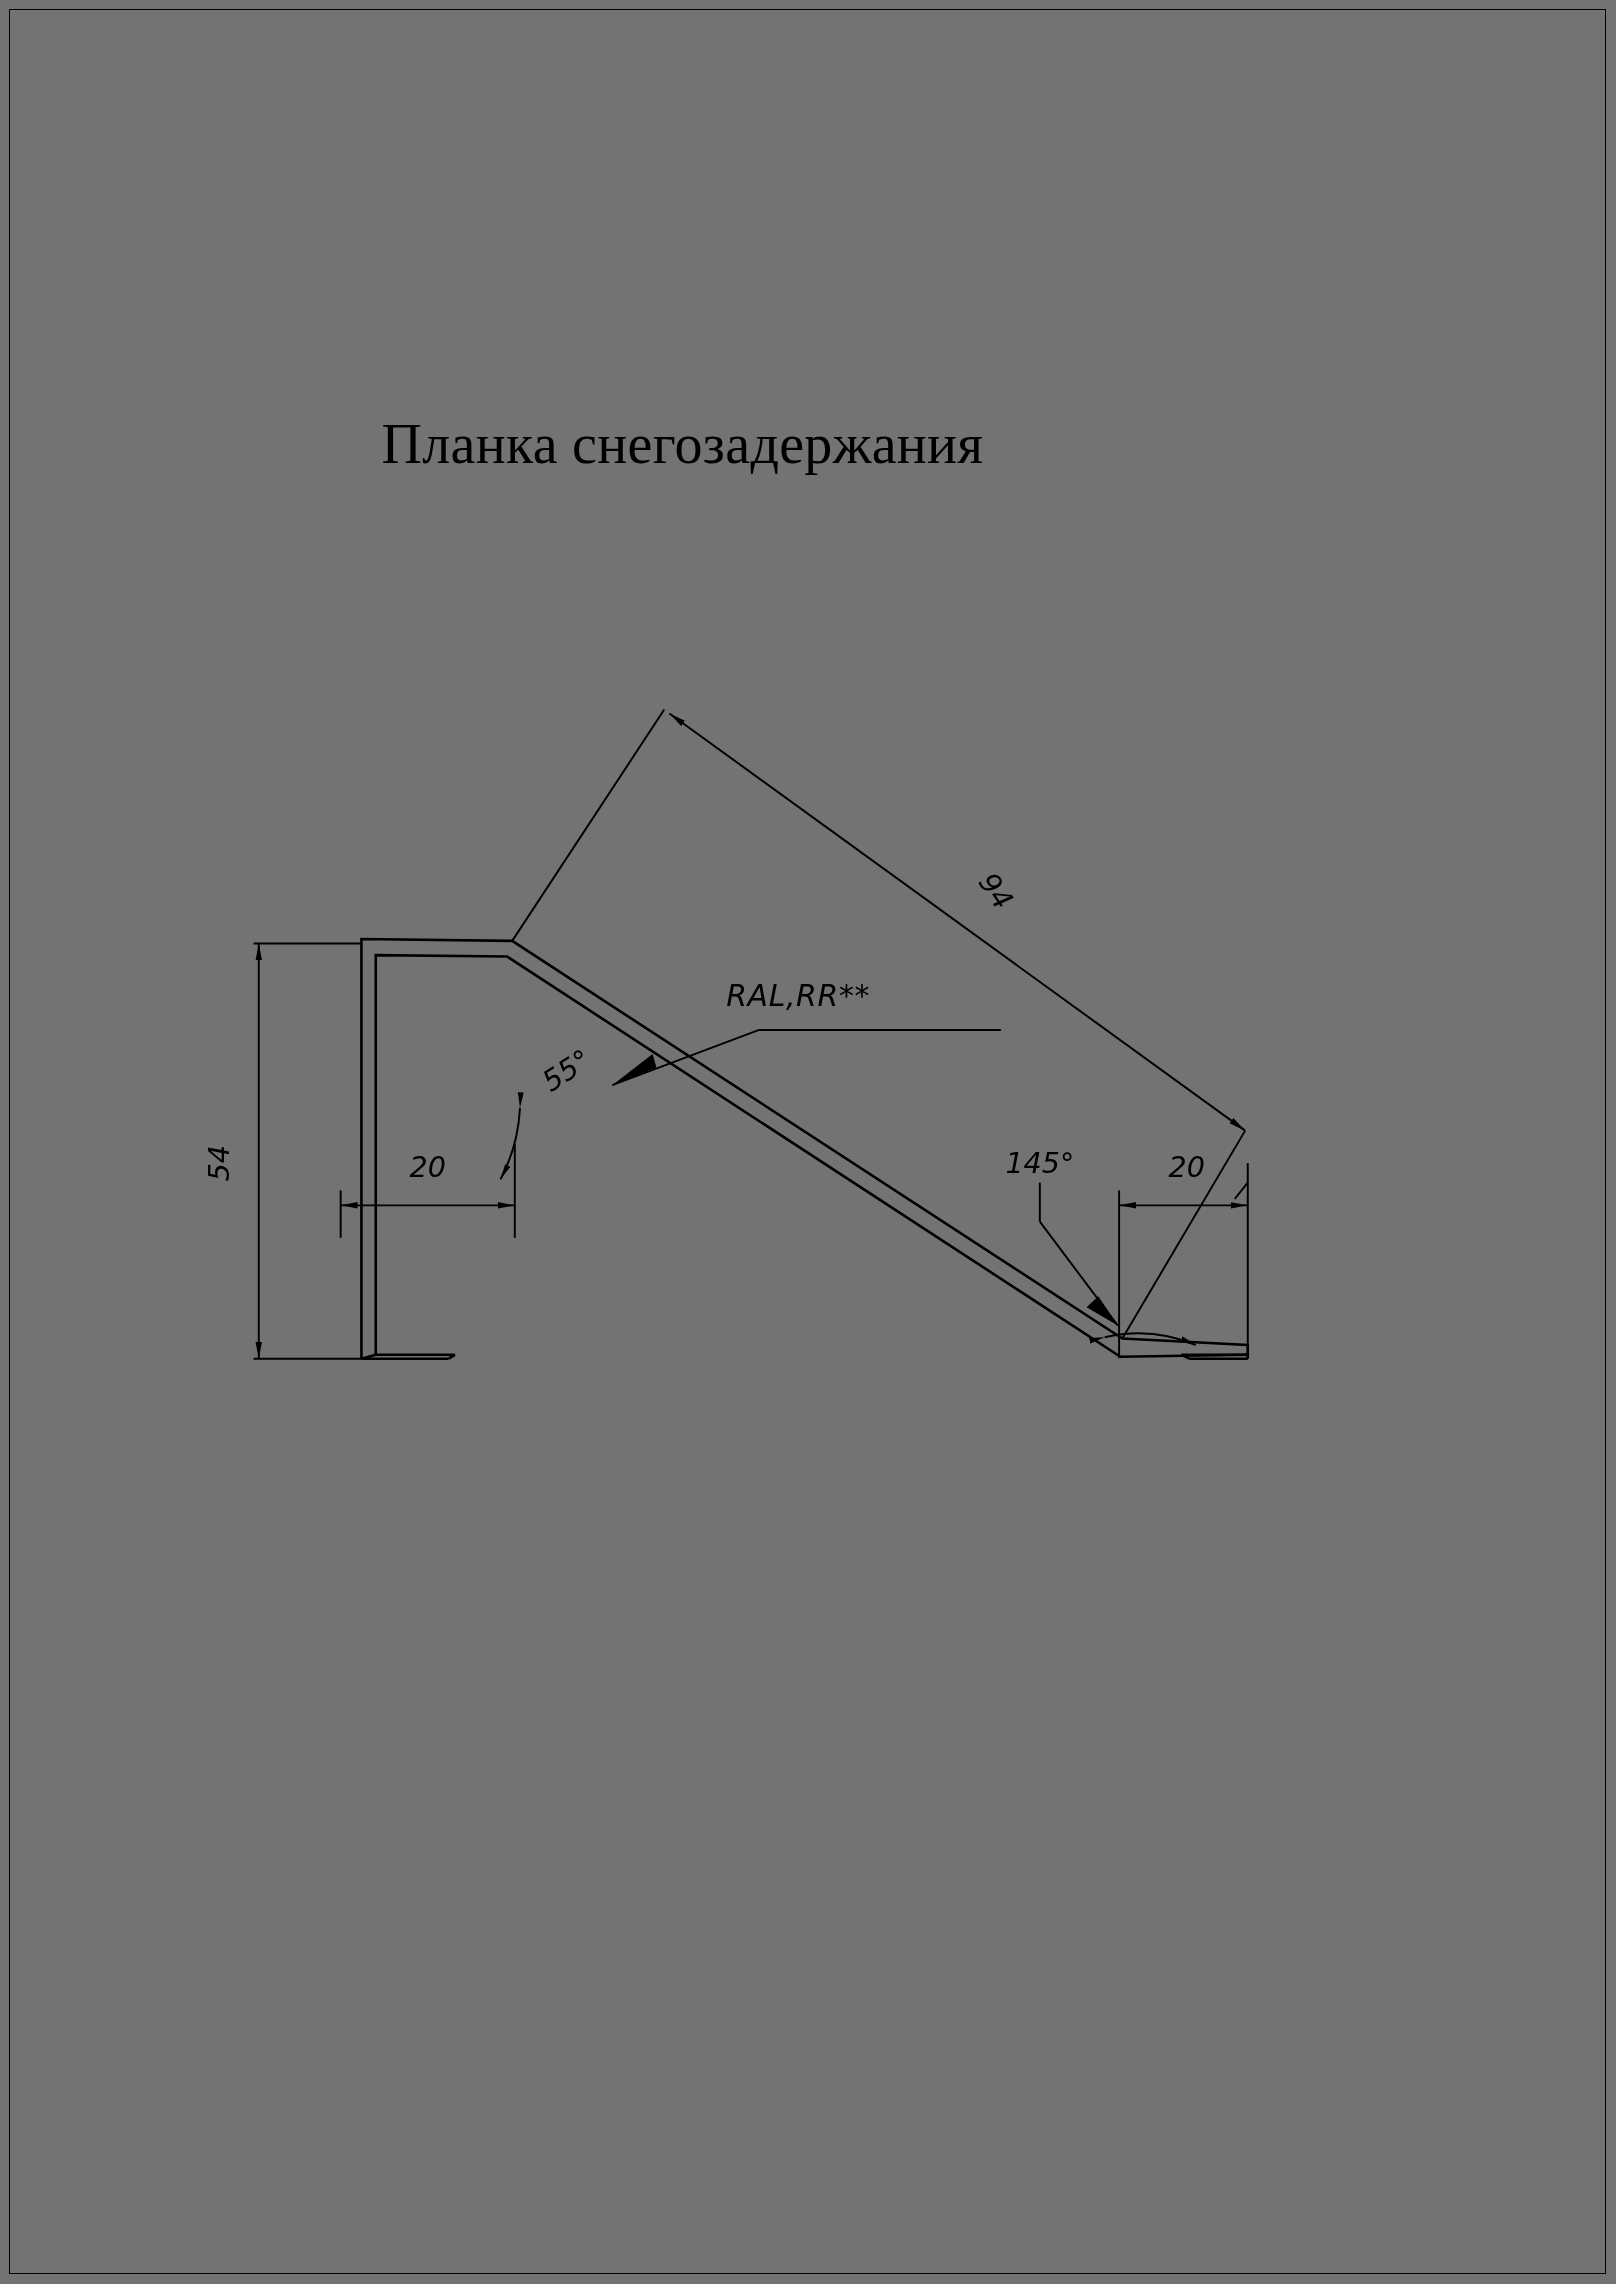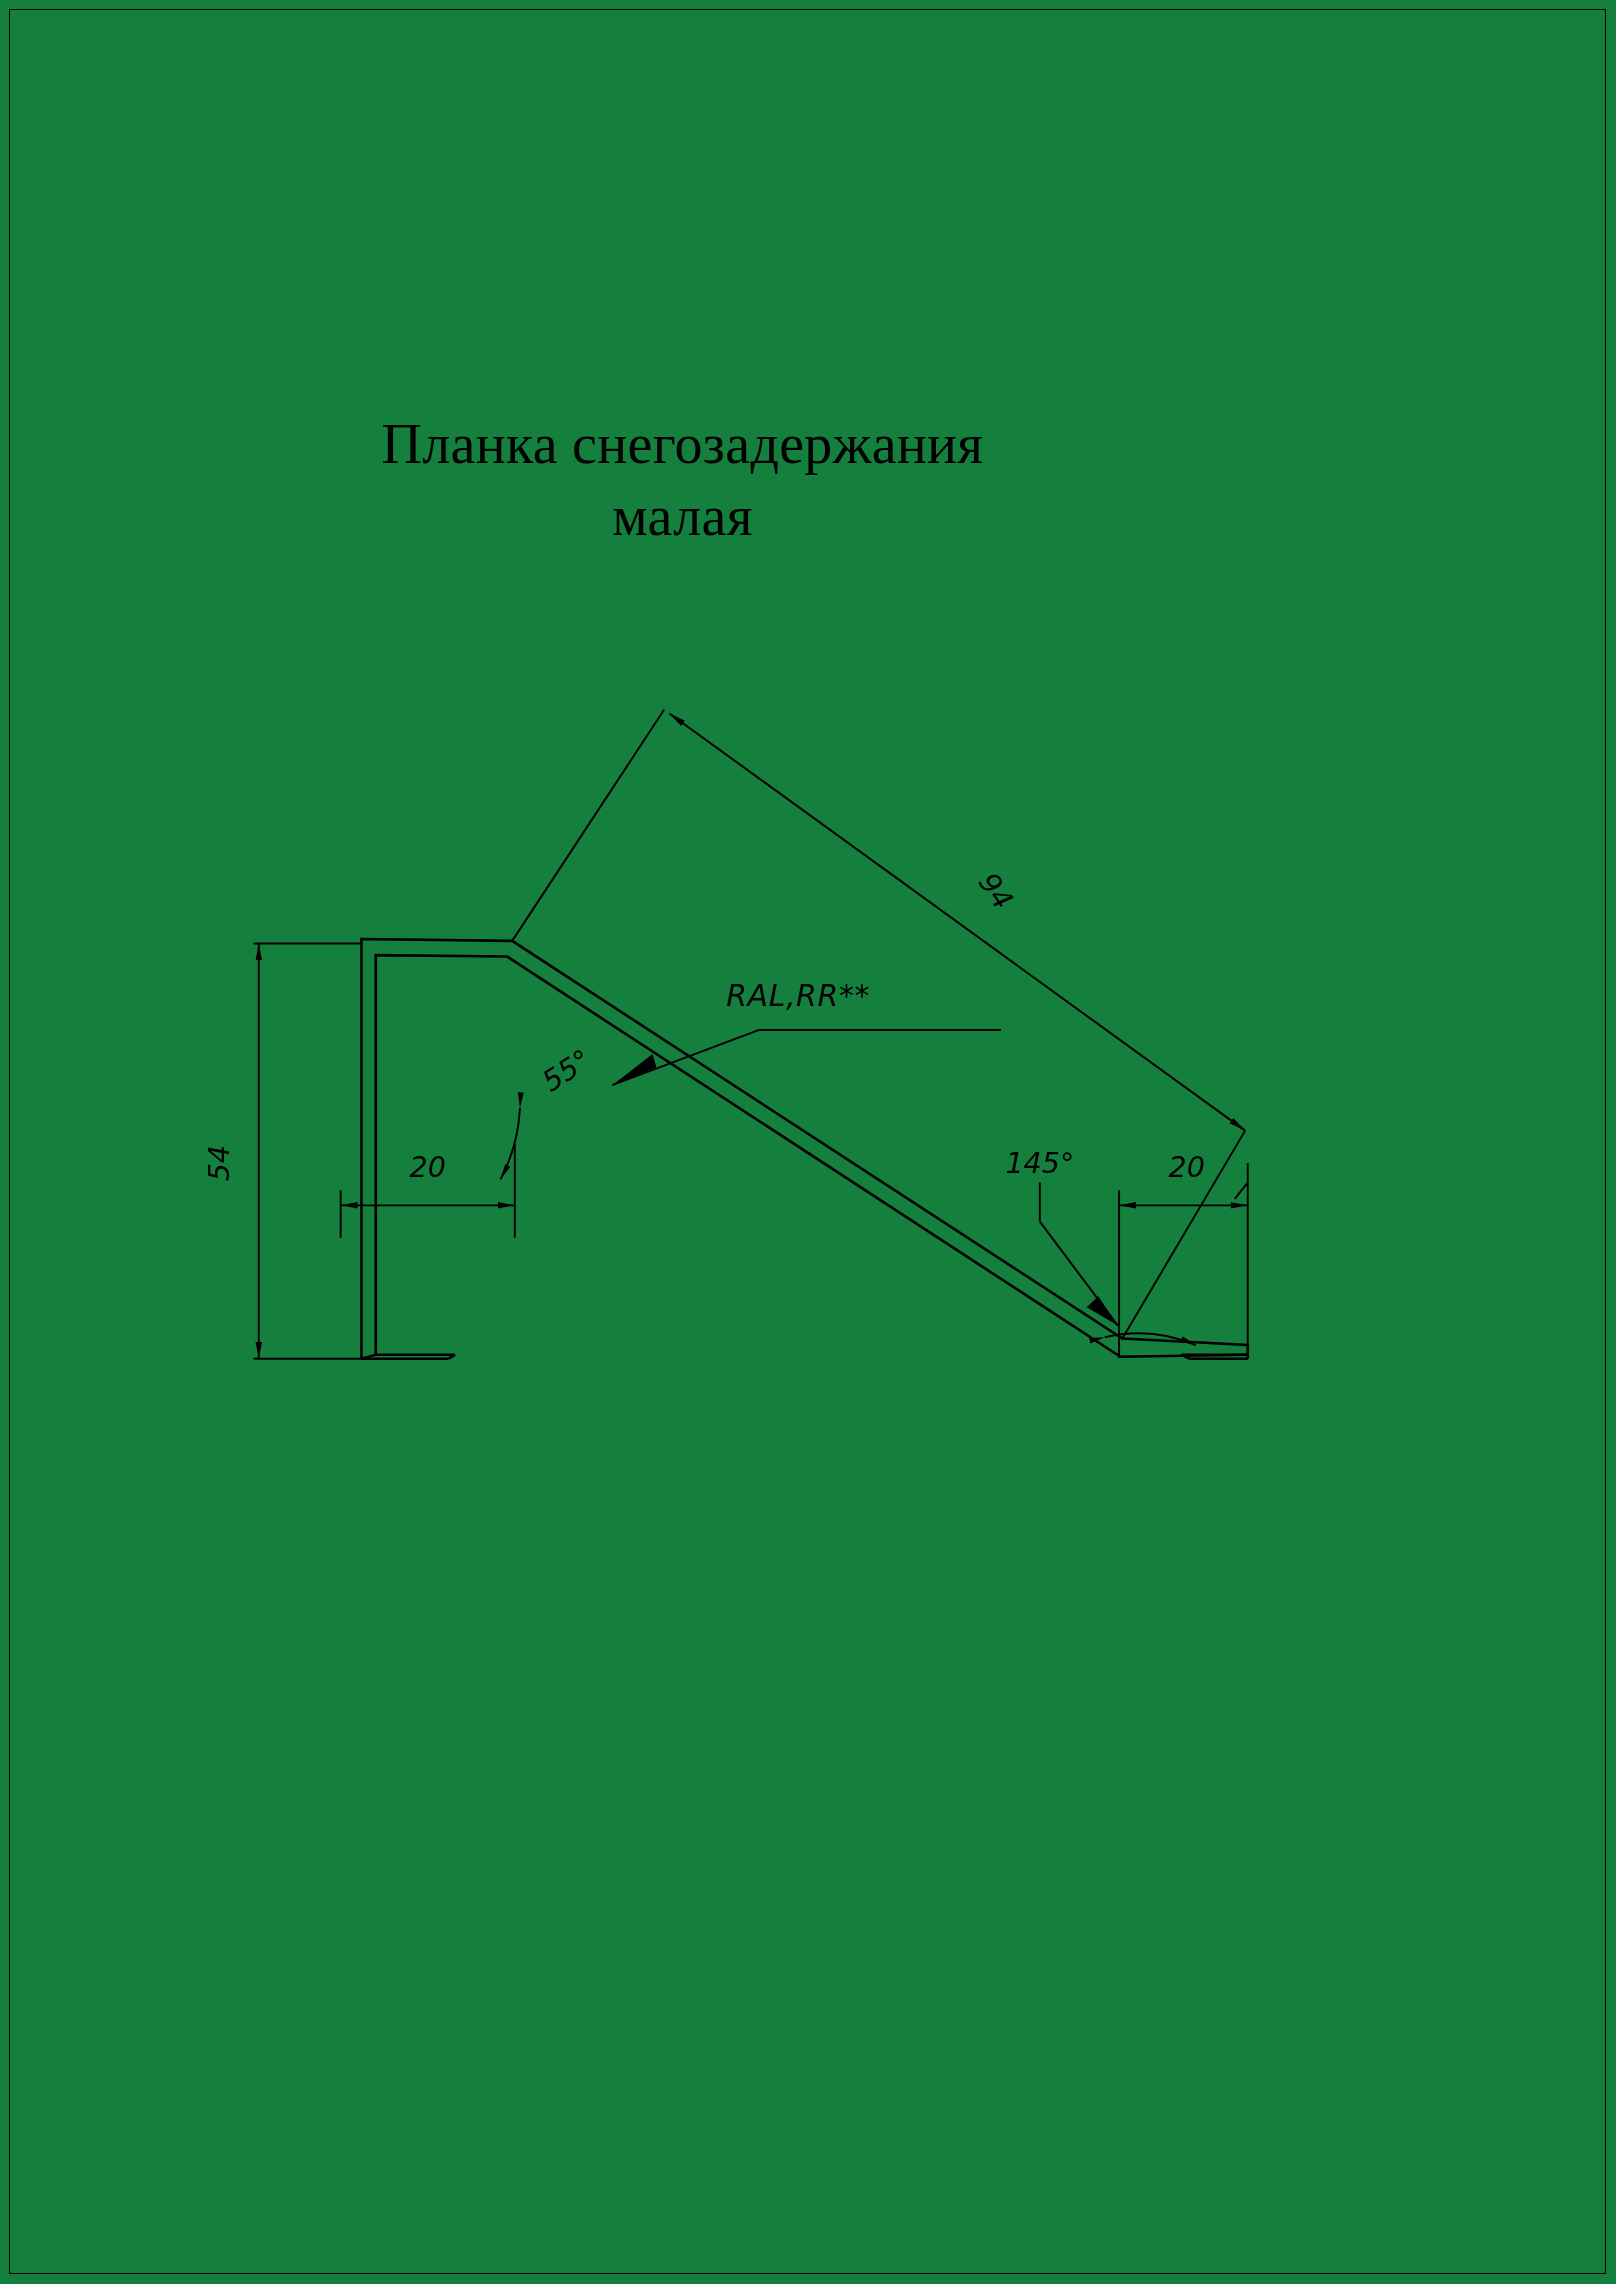--- a/index.html
+++ b/index.html
@@ -7,21 +7,21 @@
     padding: 0;
     background: #ffffff;
   }
   body {
     font-family: "Liberation Serif", serif;
   }
   #page {
     position: relative;
     width: 1617px;
     height: 2284px;
-    background: #15803d;
+    background: #737373;
     overflow: hidden;
   }
   #sheet-border {
     position: absolute;
     left: 9px;
     top: 9px;
     width: 1597px;
     height: 2265px;
     border: 1.9px solid #000000;
     box-sizing: border-box;
@@ -61,21 +61,20 @@
 </style>
 </head>
 <body>
 
 <div id="page">
 
   <div id="sheet-border"></div>
 
   <div id="title-block">
     <div>Планка снегозадержания</div>
-    <div>малая</div>
   </div>
 
   <svg id="drawing" viewBox="0 0 2488 3515">
     <defs>
       <marker id="arrL" markerWidth="30" markerHeight="30" refX="26" refY="5" orient="auto" markerUnits="userSpaceOnUse">
         <path d="M26,5 L0,0 L0,10 Z" fill="#000000"></path>
       </marker>
       <marker id="arrR" markerWidth="30" markerHeight="30" refX="4" refY="5" orient="auto" markerUnits="userSpaceOnUse">
         <path d="M4,5 L30,0 L30,10 Z" fill="#000000"></path>
       </marker>

